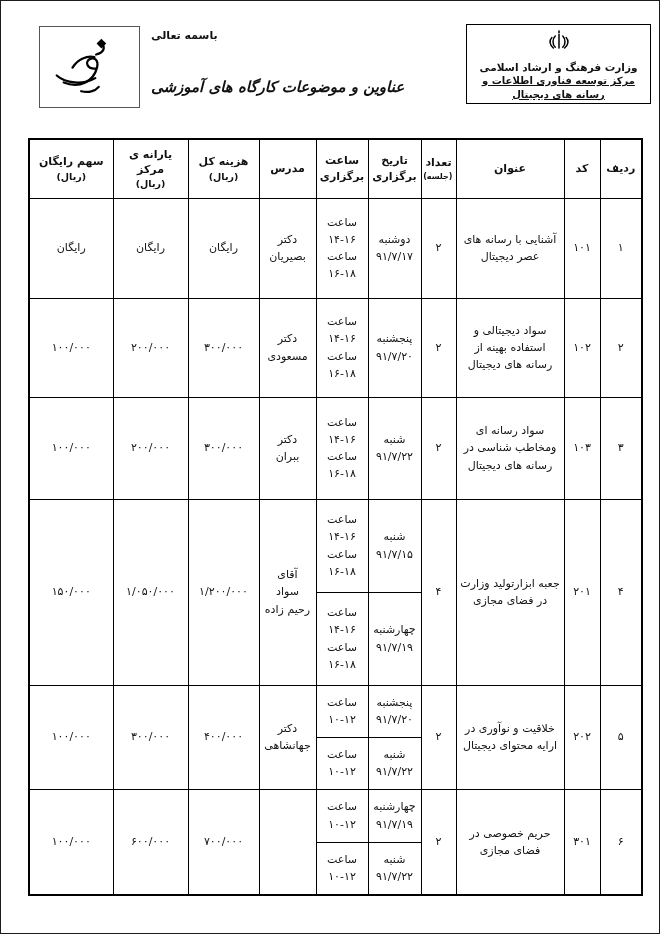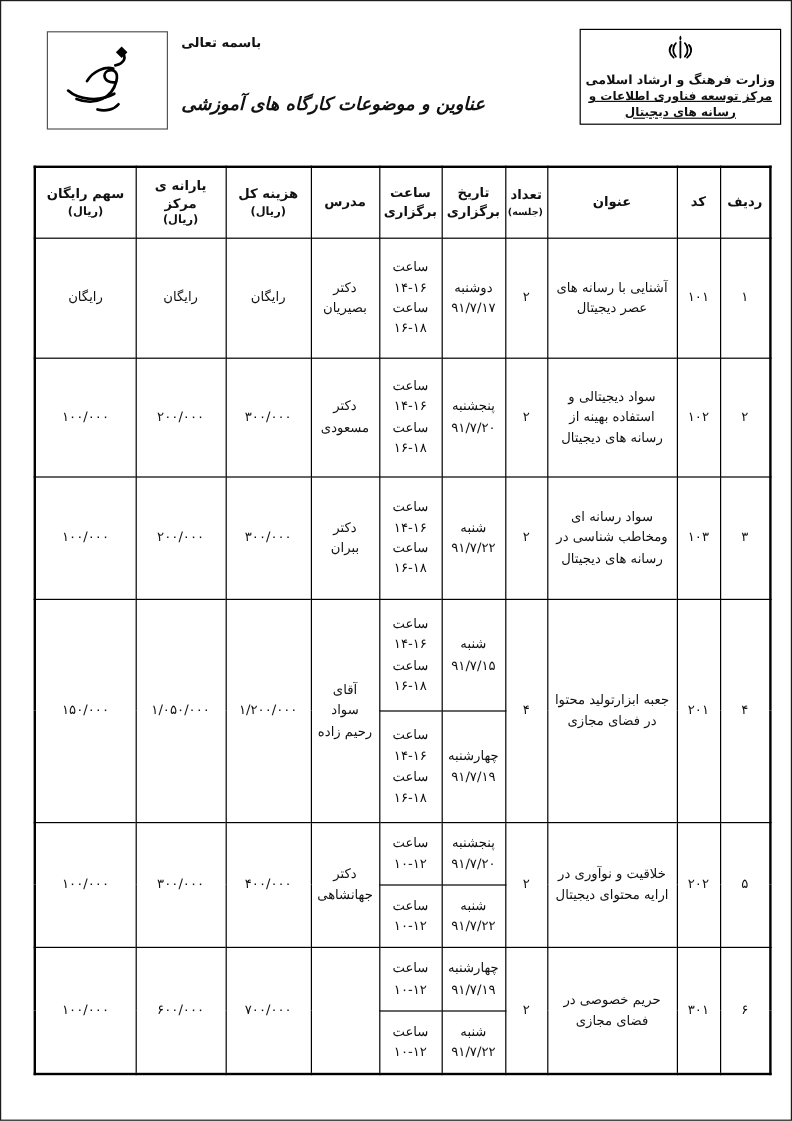--- a/index.html
+++ b/index.html
@@ -17,21 +17,21 @@
     border: 1px solid #1c1c1c;
     overflow: hidden;
     direction: rtl;
   }
 
   
   .ministry-box {
     position: absolute;
     top: 23px;
     right: 8px;
-    width: 168px;
+    width: 185px;
     height: 80px;
     border: 1px solid #000;
     display: flex;
     flex-direction: column;
     align-items: center;
     justify-content: center;
     text-align: center;
     padding: 2px 4px;
   }
   .ministry-box .emblem { margin-bottom: 2px; }
@@ -254,21 +254,21 @@
           <div>ببران</div>
         </td>
         <td class="money-cell">۳۰۰/۰۰۰</td>
         <td class="money-cell">۲۰۰/۰۰۰</td>
         <td class="money-cell">۱۰۰/۰۰۰</td>
       </tr>
 
       <tr class="rh-93">
         <td class="num-cell" rowspan="2">۴</td>
         <td class="num-cell" rowspan="2">۲۰۱</td>
-        <td class="title-cell" rowspan="2">جعبه ابزارتولید محتوا در فضای مجازی</td>
+        <td class="title-cell" rowspan="2">جعبه ابزارتولید وزارت در فضای مجازی</td>
         <td class="num-cell" rowspan="2">۴</td>
         <td class="date-cell">
           <div>شنبه</div>
           <div>۹۱/۷/۱۵</div>
         </td>
         <td class="time-cell">
           <div>ساعت</div>
           <div>۱۴-۱۶</div>
           <div>ساعت</div>
           <div>۱۶-۱۸</div>

